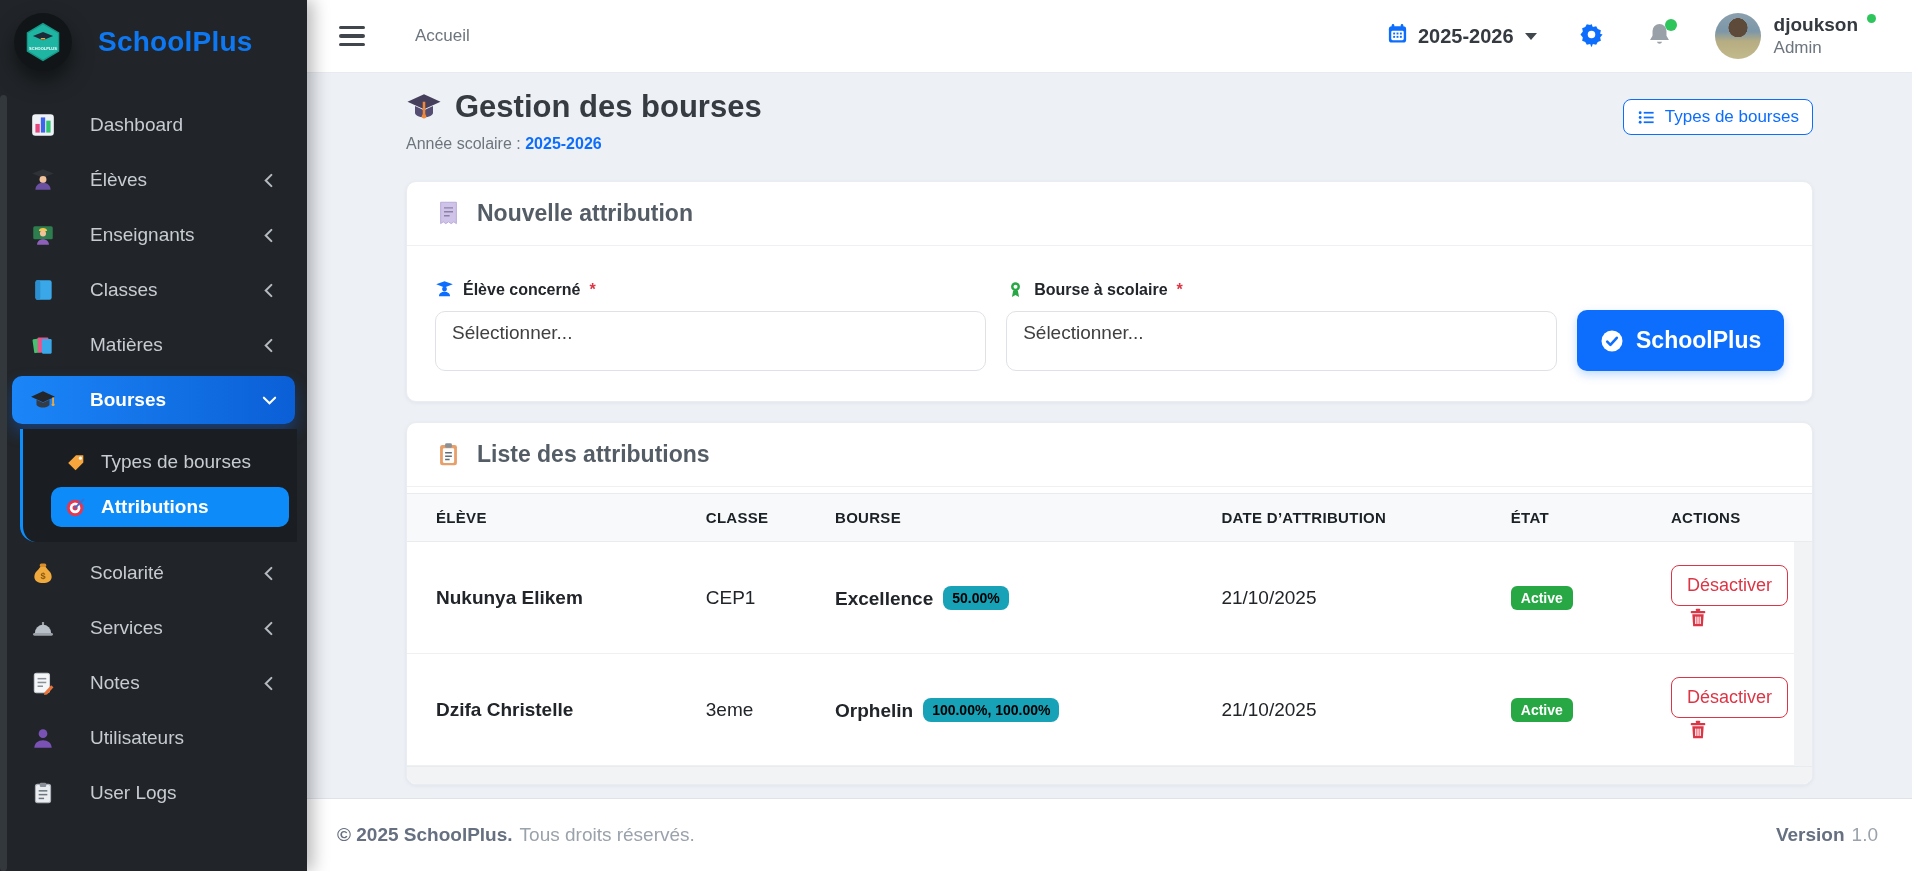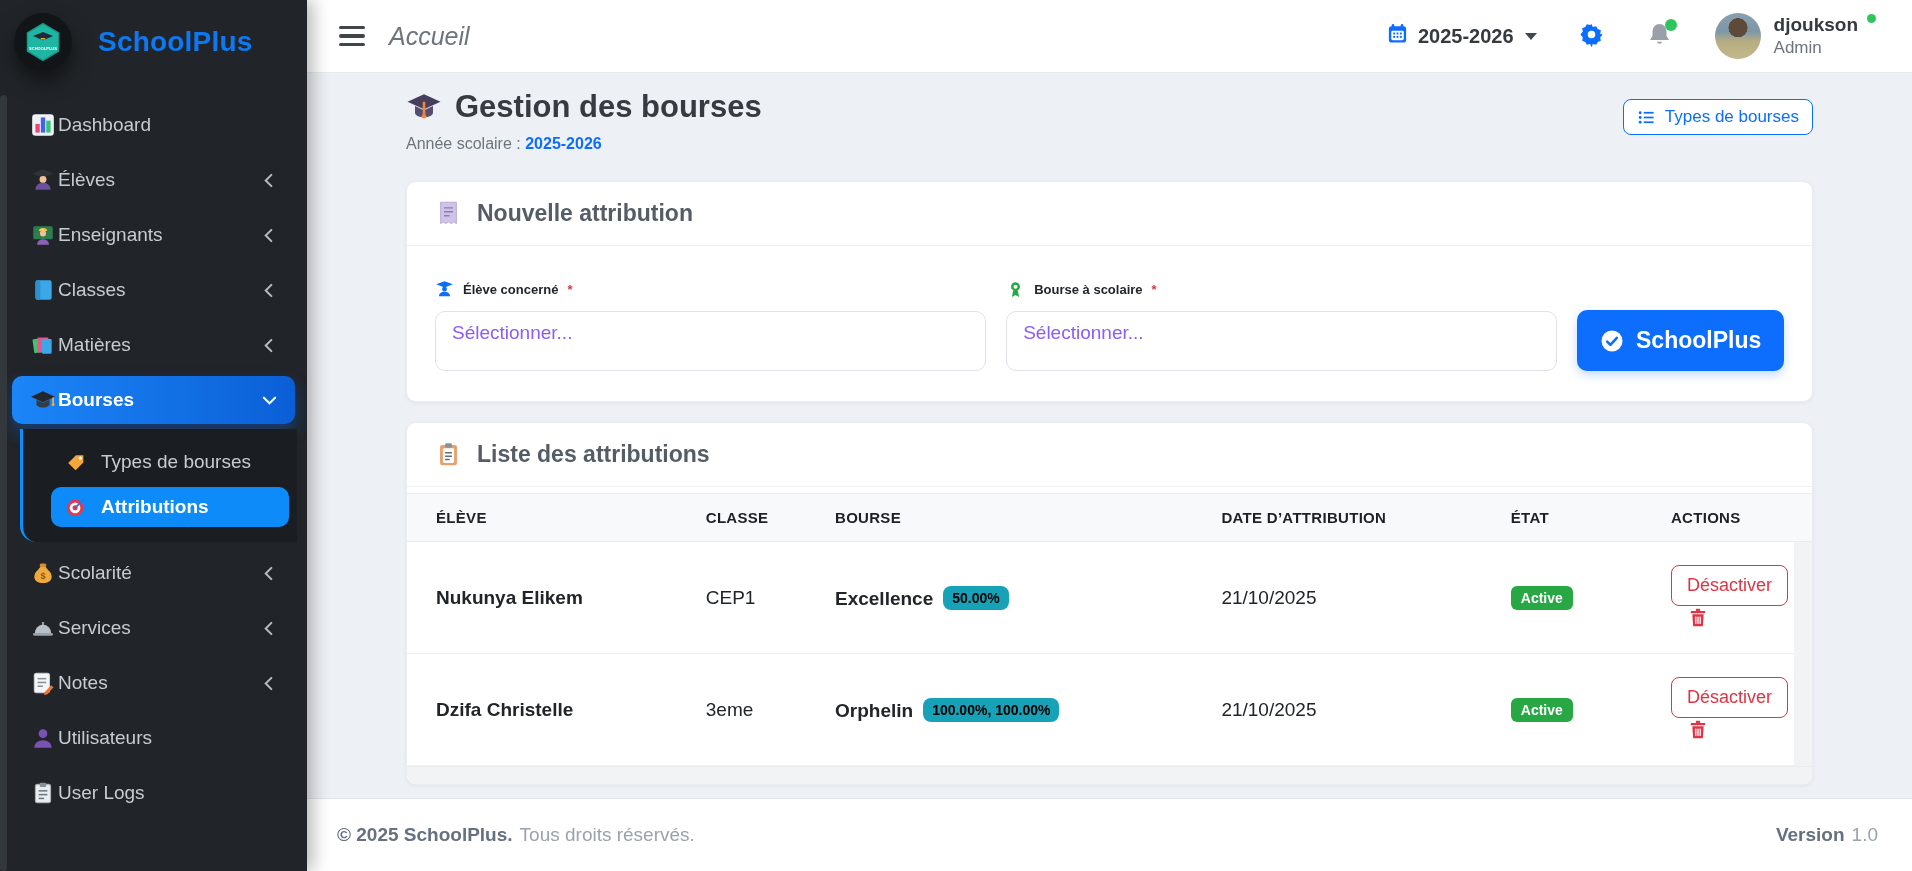--- a/index.html
+++ b/index.html
@@ -9,42 +9,42 @@
 
   
   .sidebar { width:307px; min-width:307px; background:#212529; position:relative; z-index:10;
              box-shadow:6px 0 16px rgba(0,0,0,.28); overflow:hidden; }
   .sidebar-scrollbar { position:absolute; left:0; top:95px; bottom:0; width:7px; background:#33383d; border-radius:4px; }
   .sidebar-header { height:84px; display:flex; align-items:center; padding:0 14px; }
   .logo { width:58px; height:58px; border-radius:50%; background:#121518; display:flex; align-items:center;
           justify-content:center; box-shadow:0 10px 20px rgba(0,0,0,.5); }
   .brand { color:#0d78f2; font-size:28px; font-weight:700; margin-left:26px; letter-spacing:.2px; }
   .menu { padding-top:10px; }
-  .menu-item { display:flex; align-items:center; gap:2px; margin:7px 12px; padding:11px 18px; border-radius:10px;
+  .menu-item { display:flex; align-items:center; gap:34px; margin:7px 12px; padding:11px 18px; border-radius:10px;
                color:#c7ccd2; font-size:19px; cursor:pointer; }
   .mi-icon { width:26px; height:26px; flex:0 0 26px; display:flex; }
   .mi-icon svg { width:100%; height:100%; }
   .chev { margin-left:auto; display:flex; color:#b4bac0; }
   .menu-item.active { background:linear-gradient(90deg,#1b86f8,#0b5fd6); color:#fff; font-weight:700;
                       box-shadow:0 8px 16px rgba(13,110,253,.35); }
   .menu-item.active .chev { color:#fff; }
   .submenu { margin:-2px 10px 7px 20px; background:#1a1e22; border-left:3px solid #0d8efd;
              border-radius:0 0 0 16px; padding:8px 8px 10px 0; }
   .submenu-item { display:flex; align-items:center; gap:14px; margin:5px 0 5px 28px; padding:9px 14px;
                   border-radius:10px; color:#c7ccd2; font-size:19px; cursor:pointer; }
   .submenu-item .mi-icon { width:22px; height:22px; flex:0 0 22px; }
   .submenu-item.active { background:#0d8bf8; color:#fff; font-weight:700; }
 
   
   .main { flex:1; display:flex; flex-direction:column; min-width:0; }
   .topbar { height:73px; background:#fff; display:flex; align-items:center; padding:0 36px 0 32px;
             border-bottom:1px solid #e7eaee; }
   .hamburger { display:flex; flex-direction:column; gap:5px; cursor:pointer; }
   .hamburger span { width:26px; height:3.2px; background:#41464c; border-radius:2px; }
-  .breadcrumb { margin-left:24px; font-size:25px; color:#6c757d; cursor:pointer;font-style:italic; }
+  .breadcrumb { margin-left:50px; font-size:17px; color:#6c757d; cursor:pointer; }
   .topbar-right { margin-left:auto; display:flex; align-items:center; gap:42px; }
   .year-select { display:flex; align-items:center; gap:9px; font-size:20px; font-weight:700; color:#343a40; cursor:pointer; }
   .year-select svg { width:23px; height:23px; }
   .caret { width:0; height:0; border-left:6px solid transparent; border-right:6px solid transparent;
            border-top:7px solid #40474e; margin-left:2px; }
   .icon-btn { display:flex; cursor:pointer; }
   .bell-wrap { position:relative; cursor:pointer; display:flex; }
   .bell-dot { position:absolute; top:-2px; right:-4px; width:12px; height:12px; border-radius:50%; background:#2fc55d; }
   .user-box { display:flex; align-items:center; gap:13px; cursor:pointer; }
   .avatar { width:46px; height:46px; border-radius:50%;
@@ -69,25 +69,25 @@
   .card { background:#fff; border:1px solid #e9ecf0; border-radius:10px; box-shadow:0 1px 4px rgba(30,40,60,.06);
           overflow:hidden; }
   .card-1 { margin-top:28px; }
   .card-2 { margin-top:20px; }
   .card-head { display:flex; align-items:center; gap:15px; padding:18px 28px; font-size:23px; font-weight:600;
                color:#545d66; border-bottom:1px solid #eef0f3; }
   .card-head svg { width:27px; height:27px; }
 
   .form-row { display:flex; align-items:flex-end; gap:20px; padding:34px 28px 30px; }
   .fgroup { width:552px; }
-  .flabel { display:flex; align-items:center; gap:9px; font-size:13px; font-weight:600; color:#22262b; margin-bottom:12px; }
+  .flabel { display:flex; align-items:center; gap:9px; font-size:16px; font-weight:600; color:#22262b; margin-bottom:12px; }
   .flabel svg { width:19px; height:19px; }
   .req { color:#dc3545; font-weight:700; }
   .select-box { height:60px; border:1px solid #dee2e6; border-radius:10px; background:#fff; padding:10px 16px;
-                font-size:19px; color:#8b5cf6; cursor:pointer; }
+                font-size:19px; color:#404040; cursor:pointer; }
   .btn-primary { margin-left:auto; width:207px; height:61px; background:#0d6efd; border:none; border-radius:10px;
                  color:#fff; font-size:23px; font-weight:700; display:flex; align-items:center; justify-content:center;
                  gap:12px; cursor:pointer; box-shadow:0 4px 10px rgba(13,110,253,.25); font-family:inherit; }
   .btn-primary svg { width:24px; height:24px; }
 
   .table-wrap { position:relative; margin-top:6px; }
   table { width:100%; border-collapse:collapse; table-layout:fixed; }
   th { text-align:left; background:#f8f9fa; border-top:1px solid #e9ecef; border-bottom:1px solid #e9ecef;
        padding:15px 8px 15px 29px; font-size:15px; font-weight:700; color:#1c2126; letter-spacing:.3px; }
   td { padding:23px 8px 23px 29px; border-bottom:1px solid #eef0f2; font-size:19px; color:#212529; vertical-align:middle; }

